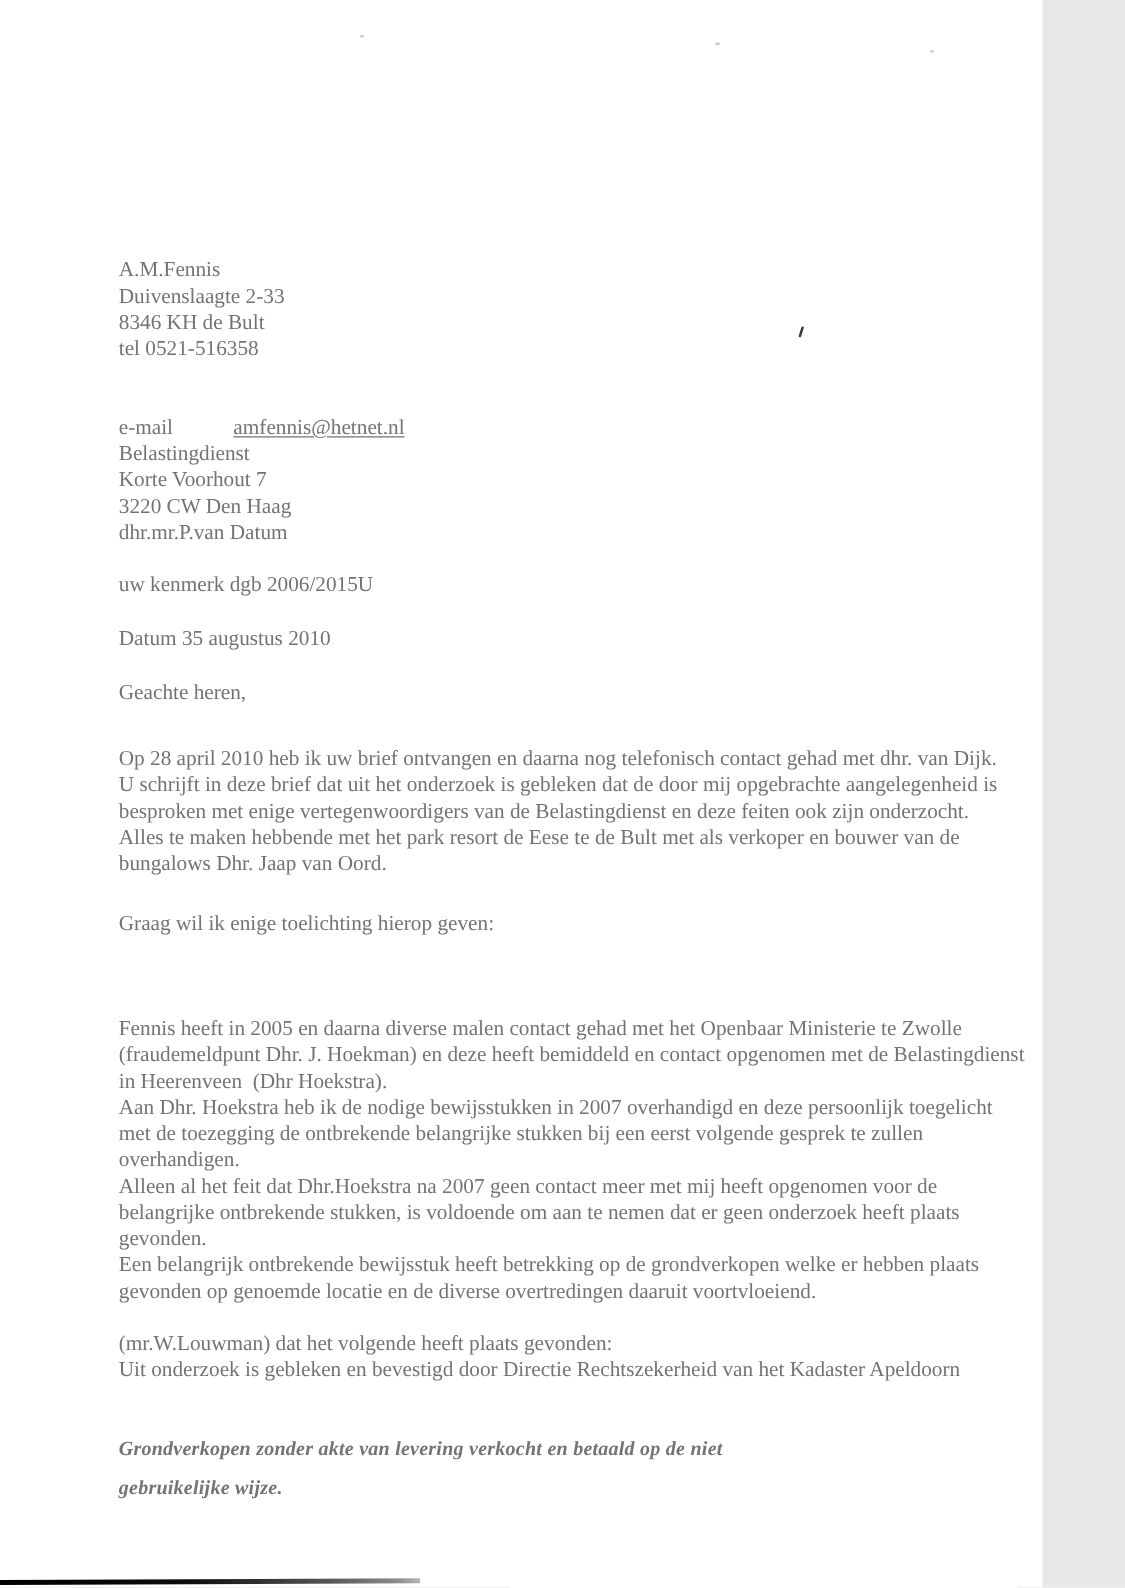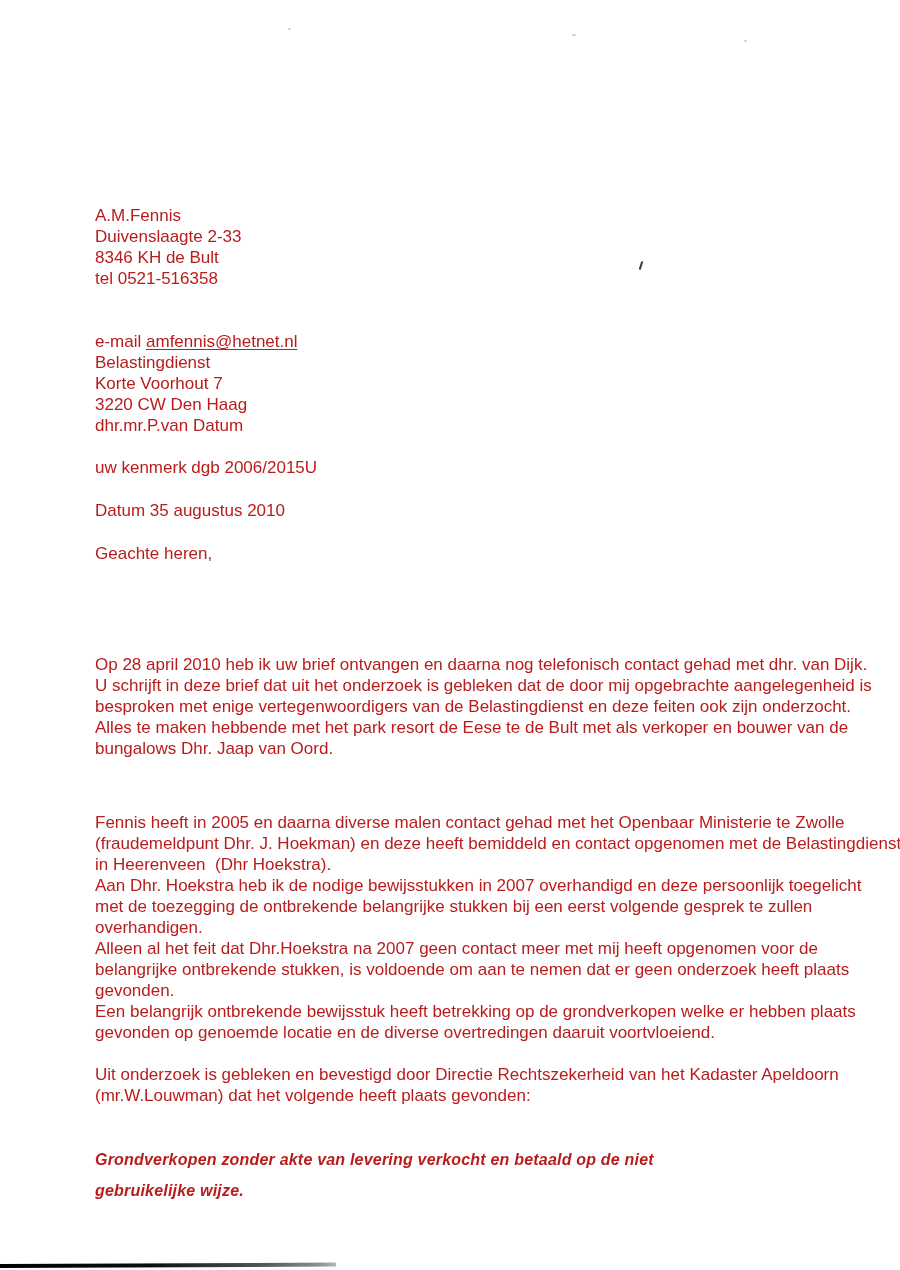--- a/index.html
+++ b/index.html
@@ -2,41 +2,42 @@
 <html><head>
 <meta charset="utf-8">
 <style>
   html, body {
     margin: 0;
     padding: 0;
     background: #e8e8e8;
   }
   .page {
     position: relative;
-    width: 900px;
+    width: 834px;
     height: 1270px;
     background: #ffffff;
     overflow: hidden;
-    font-family: Liberation Sans, sans-serif;
-    color: #b91c1c;
+    font-family: Liberation Serif, serif;
+    color: #737373;
   }
   .block {
     position: absolute;
     left: 95px;
     width: 790px;
     font-size: 17px;
     line-height: 21px;
     white-space: pre-wrap;
   }
   .block .line {
     white-space: pre;
   }
   .email {
     text-decoration: underline;
     text-underline-offset: 2px;
+    margin-left: 44px;
   }
   .emphasis {
     font-size: 16px;
     line-height: 31px;
     font-weight: bold;
     font-style: italic;
     letter-spacing: 0.2px;
   }
   .ink-speck {
     position: absolute;
@@ -77,31 +78,32 @@
   <div class="block" style="top:310px">
     <div><div class="line">Belastingdienst</div><div class="line">Korte Voorhout 7</div><div class="line">3220 CW Den Haag</div><div class="line">dhr.mr.P.van Datum</div></div>
   </div>
 
   <div class="block" style="top:457px">uw kenmerk dgb 2006/2015U</div>
 
   <div class="block" style="top:500px">Datum 35 augustus 2010</div>
 
   <div class="block" style="top:543px">Geachte heren,</div>
 
-  <div class="block" style="top:612px">
+  <div class="block" style="top:554px">
     <div><div class="line">Op 28 april 2010 heb ik uw brief ontvangen en daarna nog telefonisch contact gehad met dhr. van Dijk.</div><div class="line">U schrijft in deze brief dat uit het onderzoek is gebleken dat de door mij opgebrachte aangelegenheid is</div><div class="line">besproken met enige vertegenwoordigers van de Belastingdienst en deze feiten ook zijn onderzocht.</div><div class="line">Alles te maken hebbende met het park resort de Eese te de Bult met als verkoper en bouwer van de</div><div class="line">bungalows Dhr. Jaap van Oord.</div></div>
   </div>
 
+  <div class="block" style="top:728px">Graag wil ik enige toelichting hierop geven:</div>
 
   <div class="block" style="top:770px">
     <div><div class="line">Fennis heeft in 2005 en daarna diverse malen contact gehad met het Openbaar Ministerie te Zwolle</div><div class="line">(fraudemeldpunt Dhr. J. Hoekman) en deze heeft bemiddeld en contact opgenomen met de Belastingdienst</div><div class="line">in Heerenveen  (Dhr Hoekstra).</div><div class="line">Aan Dhr. Hoekstra heb ik de nodige bewijsstukken in 2007 overhandigd en deze persoonlijk toegelicht</div><div class="line">met de toezegging de ontbrekende belangrijke stukken bij een eerst volgende gesprek te zullen</div><div class="line">overhandigen.</div><div class="line">Alleen al het feit dat Dhr.Hoekstra na 2007 geen contact meer met mij heeft opgenomen voor de</div><div class="line">belangrijke ontbrekende stukken, is voldoende om aan te nemen dat er geen onderzoek heeft plaats</div><div class="line">gevonden.</div><div class="line">Een belangrijk ontbrekende bewijsstuk heeft betrekking op de grondverkopen welke er hebben plaats</div><div class="line">gevonden op genoemde locatie en de diverse overtredingen daaruit voortvloeiend.</div></div>
   </div>
 
   <div class="block" style="top:1022px">
-    <div><div class="line">Uit onderzoek is gebleken en bevestigd door Directie Rechtszekerheid van het Kadaster Apeldoorn</div><div class="line">(mr.W.Louwman) dat het volgende heeft plaats gevonden:</div></div>
+    <div><div class="line">(mr.W.Louwman) dat het volgende heeft plaats gevonden:</div><div class="line">Uit onderzoek is gebleken en bevestigd door Directie Rechtszekerheid van het Kadaster Apeldoorn</div></div>
   </div>
 
   <div class="block emphasis" style="top:1082px">
     <div><div class="line">Grondverkopen zonder akte van levering verkocht en betaald op de niet</div><div class="line">gebruikelijke wijze.</div></div>
   </div>
 
   <div class="ink-speck"></div>
 
   <div class="noise-speck" style="left:288px;top:28px;width:3px;height:2px;"></div>
   <div class="noise-speck" style="left:572px;top:34px;width:4px;height:2px;"></div>

